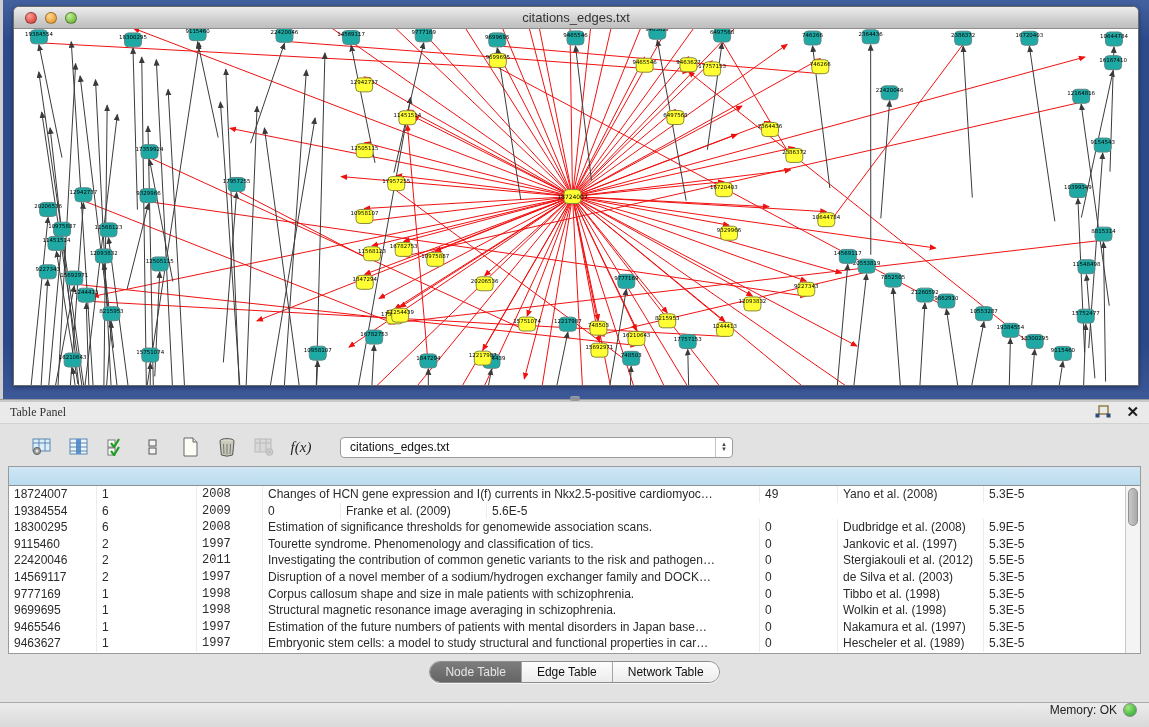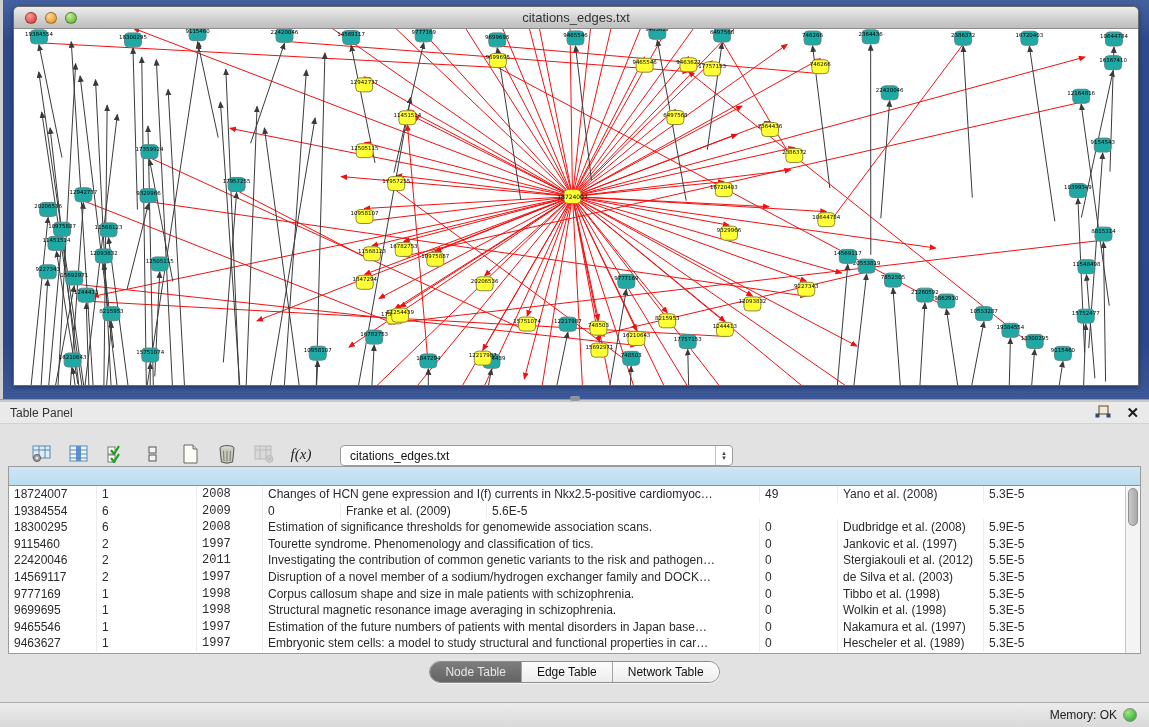--- a/index.html
+++ b/index.html
@@ -24,28 +24,28 @@
   .net-canvas svg { display:block; width:100%; height:100%; }
 
   
   .divider { height:3px; background:#c9c9c9; border-top:1px solid #9a9a9a; position:relative; }
   .grip { position:absolute; left:50%; top:-4px; width:10px; height:5px; margin-left:-5px;
     background:linear-gradient(180deg,#aeaeae,#8a8a8a); border-radius:2px; opacity:.8; }
 
   
   .table-panel { height:300px; background:#e2e2e2; display:flex; flex-direction:column; }
   .panel-header { height:22px; background:#eaeaea; border-bottom:1px solid #d2d2d2;
-    display:flex; align-items:center; padding:0 10px; }
+    display:flex; align-items:center; padding:0 10px;font-family:Liberation Serif, serif; }
   .panel-title { font-size:12px; color:#333; }
   .panel-header .spacer { flex:1; }
   .float-icon { width:18px; height:15px; margin-right:14px; cursor:pointer; }
   .close-icon { font-size:15px; font-weight:bold; color:#1a1a1a; cursor:pointer; line-height:1; }
 
   .panel-inner { flex:1; display:flex; flex-direction:column; padding:4px 8px 0; }
-  .toolbar { height:38px; display:flex; align-items:flex-end; gap:13px; padding-left:22px; }
+  .toolbar { height:38px; display:flex; align-items:center; gap:13px; padding-left:22px; }
   .tool-btn { width:24px; height:24px; display:flex; align-items:center; justify-content:center; cursor:pointer; }
   .fx-label { font-family:"Liberation Serif", serif; font-style:italic; font-size:15px; color:#222; }
   .combo { width:393px; height:21px; margin-left:14px; background:#fff; border:1px solid #9c9c9c;
     border-radius:4px; display:flex; align-items:center; overflow:hidden; cursor:pointer; }
   .combo-text { flex:1; font-size:12px; color:#111; padding-left:9px; }
   .combo-stepper { width:17px; align-self:stretch; border-left:1px solid #c4c4c4;
     display:flex; flex-direction:column; align-items:center; justify-content:center; color:#444; }
   .combo-stepper span { font-size:6px; line-height:5px; }
 
   .table-box { height:188px; border:1px solid #9b9b9b; background:#fff; position:relative; overflow:hidden; }
@@ -69,21 +69,21 @@
   .tabs-row { display:flex; justify-content:center; margin-top:7px; }
   .tabs { display:flex; border:1px solid #8d8d8d; border-radius:11px; overflow:hidden;
     background:#f4f4f4; box-shadow:0 1px 0 rgba(255,255,255,.6); }
   .tab { font-size:12px; padding:3px 15px; color:#111; cursor:pointer;
     background:linear-gradient(180deg,#fdfdfd,#ececec); border-right:1px solid #a5a5a5; }
   .tab:last-child { border-right:none; }
   .tab.sel { background:linear-gradient(180deg,#7d7d7d,#646464); color:#e6e6e6; }
 
   
   .status-bar { height:25px; background:linear-gradient(180deg,#ececec,#d9d9d9);
-    border-top:1px solid #aaa; display:flex; align-items:center; justify-content:flex-end;
+    border-top:1px solid #aaa; display:flex; justify-content:flex-end;
     padding-right:12px; gap:6px; }
   .status-text { font-size:12px; color:#222; }
   .mem-dot { width:14px; height:14px; border-radius:50%; border:1px solid #8a8a8a;
     background:radial-gradient(circle at 35% 30%, #9fe87e, #3db33d 75%); }
 </style>
 </head>
 <body>
 
 <div class="network-region">
   <div class="mac-window">

